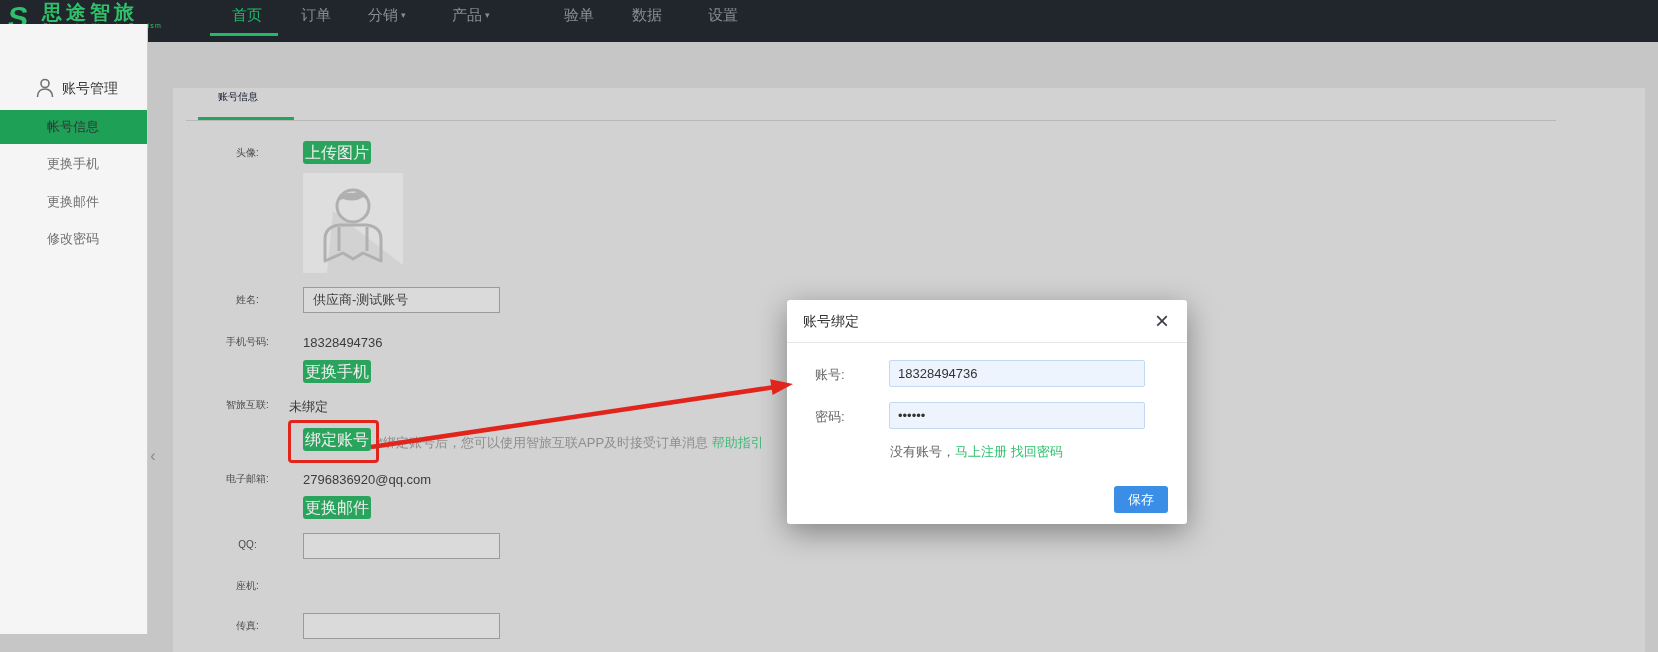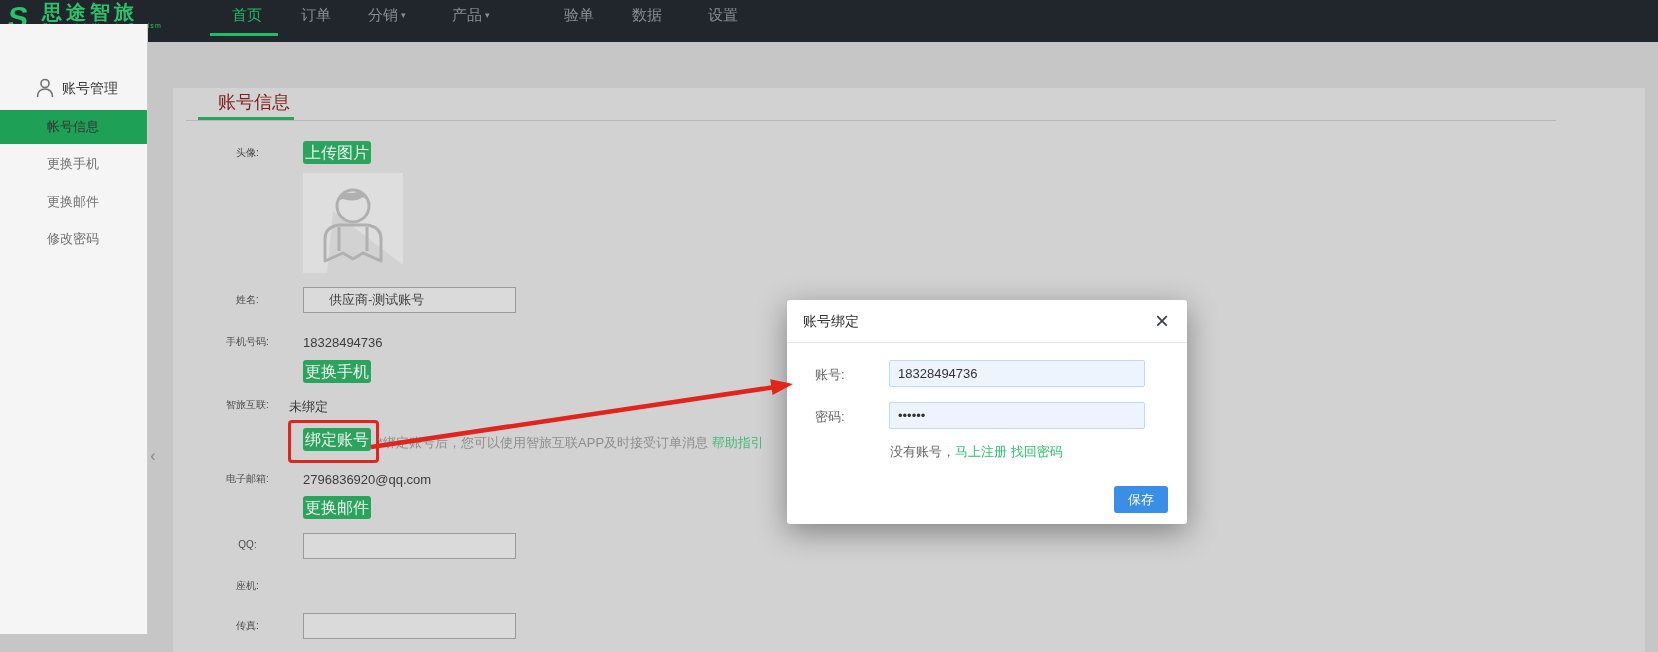--- a/index.html
+++ b/index.html
@@ -19,29 +19,29 @@
   .sidebar{left:0;top:24px;width:147px;height:610px;background:#f5f5f5;border-right:1px solid #cccccc;}
   .side-head-ic{left:36px;top:54px;width:18px;height:20px;}
   .side-head{left:62px;top:56px;font-size:14px;color:#3a3a3a;}
   .side-sel{left:0;top:86px;width:147px;height:34px;background:#1ea156;}
   .side-sel-label{left:47px;top:86px;height:34px;line-height:34px;font-size:13px;color:#333333;}
   .side-item{left:47px;height:20px;line-height:20px;font-size:13px;color:#6f6f6f;cursor:pointer;}
   .collapse{left:146px;top:440px;width:14px;height:32px;line-height:32px;text-align:center;
             font-size:16px;color:#8a8a8a;cursor:pointer;}
   
   .card{left:173px;top:88px;width:1472px;height:564px;background:#d2d2d2;}
-  .tab-label{left:218px;top:90px;font-size:18px;color:#7f1d1d;cursor:pointer;}
+  .tab-label{left:218px;top:90px;font-size:10px;color:#0f172a;cursor:pointer;}
   .tab-underline{left:198px;top:117px;width:96px;height:3px;background:#28a35c;}
   .tab-border{left:186px;top:120px;width:1370px;height:1px;background:#b8b8b8;}
   .flabel{width:115px;text-align:center;font-size:10px;color:#4a4a4a;left:190px;}
   .fvalue{font-size:13px;color:#3b3b3b;}
   .gbtn{width:68px;height:23px;line-height:23px;text-align:center;background:#2aa45c;color:#eeeeee;
         font-size:16px;border-radius:3px;cursor:pointer;}
   .cinput{background:#dadada;border:1px solid #9b9b9b;color:#3f3f3f;font-size:13px;
-          padding:0 0 0 25px;width:186px;height:24px;font-family:inherit;}
+          padding:0 0 0 9px;width:186px;height:24px;font-family:inherit;}
   .avatar-box{left:303px;top:173px;width:100px;height:100px;background:#dedede;}
   .note{font-size:13px;color:#8d8d8d;}
   .help{color:#44b97c;cursor:pointer;}
   .redrect{left:288px;top:420px;width:85px;height:37px;border:3px solid #e1251c;border-radius:4px;}
   
   .modal{left:787px;top:300px;width:400px;height:224px;background:#ffffff;border-radius:3px;
          box-shadow:0 8px 30px rgba(0,0,0,0.38);}
   .modal-title{left:16px;top:0;height:42px;line-height:42px;font-size:14px;color:#333333;text-align:center;}
   .modal-hline{left:0;top:42px;width:400px;height:1px;background:#e6e6e6;}
   .modal-close{right:12px;top:6px;width:26px;height:30px;line-height:30px;text-align:center;

